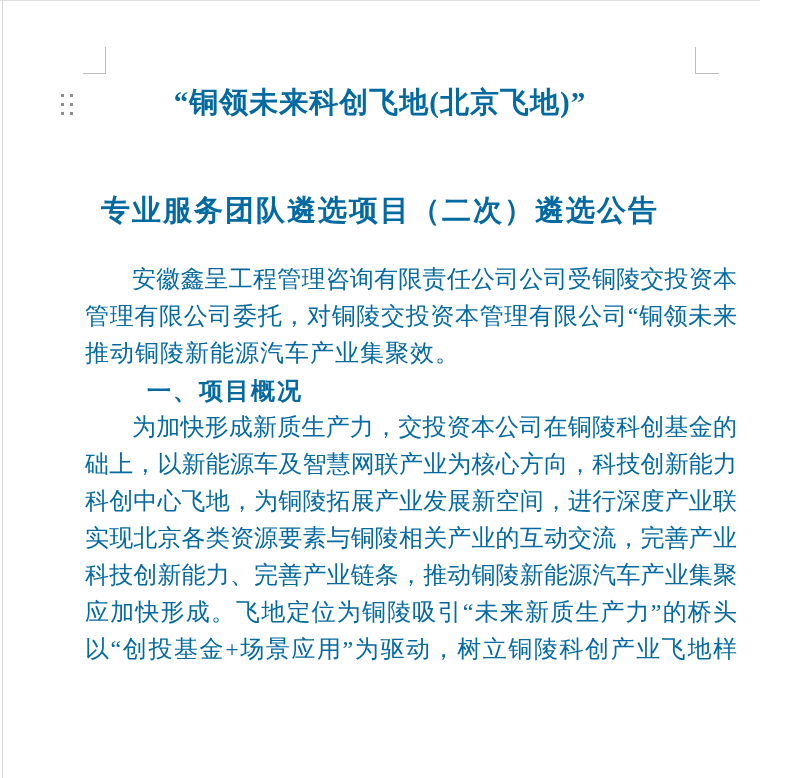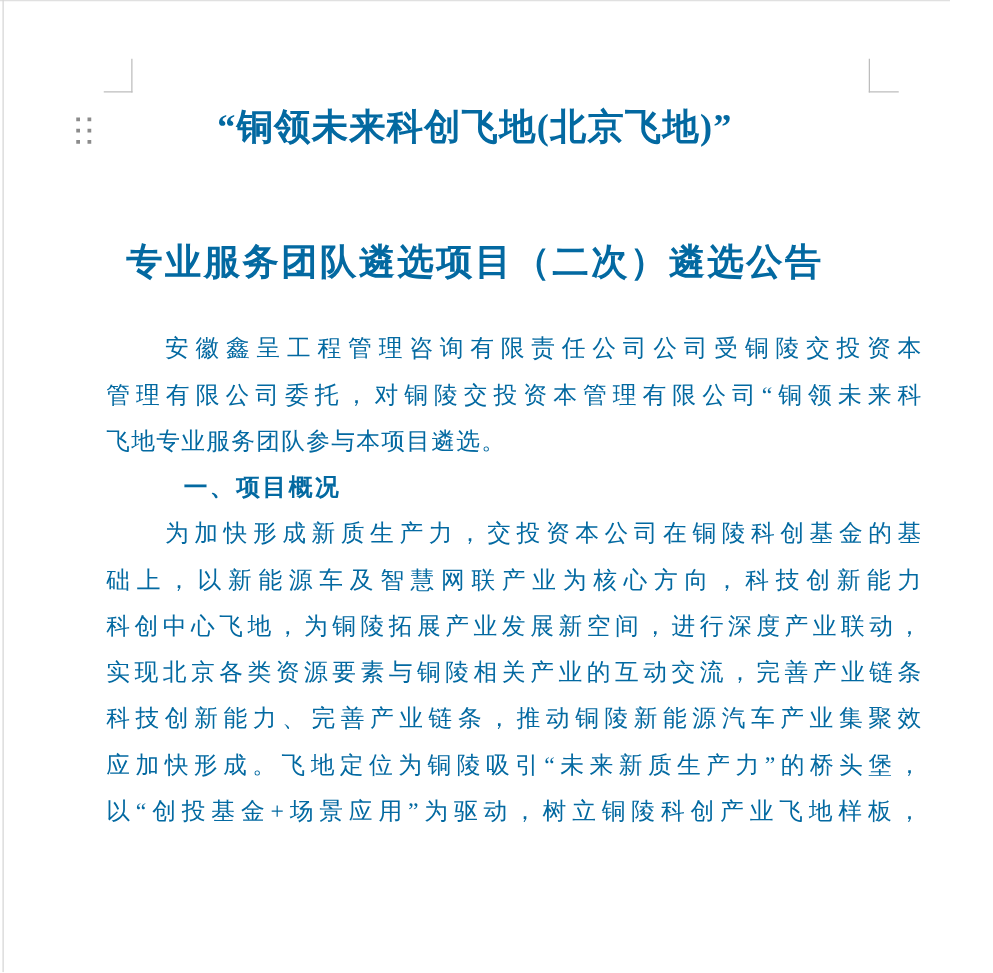--- a/index.html
+++ b/index.html
@@ -65,21 +65,21 @@
   }
   .doc-title.line1 { top: 85px; }
   .doc-title.line2 { top: 165px; letter-spacing: 2px; margin-top: 28px; }
 
   
   .body-text {
     position: absolute;
     left: 85px;
     top: 261px;
     width: 652px;
-    font-size: 19px;
+    font-size: 24px;
     line-height: 37px;
     letter-spacing: 1px;
   }
   .tline {
     height: 37px;
     white-space: nowrap;
     overflow: hidden;
   }
   .tline.just {
     white-space: normal;
@@ -116,21 +116,21 @@
     <span class="dot"></span>
     <span class="dot"></span>
   </div>
 
   <div class="doc-title line1">“铜领未来科创飞地(北京飞地)”</div>
   <div class="doc-title line2">专业服务团队遴选项目（二次）遴选公告</div>
 
   <div class="body-text">
     <div class="tline just first">安徽鑫呈工程管理咨询有限责任公司公司受铜陵交投资本</div>
     <div class="tline just">管理有限公司委托，对铜陵交投资本管理有限公司“铜领未来科</div>
-    <div class="tline plain">飞地专业服务团队参与本项目遴选。</div>
+    <div class="tline plain">推动铜陵新能源汽车产业集聚效。</div>
 
     <div class="tline heading">一、项目概况</div>
 
     <div class="tline just first">为加快形成新质生产力，交投资本公司在铜陵科创基金的基</div>
     <div class="tline just">础上，以新能源车及智慧网联产业为核心方向，科技创新能力</div>
     <div class="tline just">科创中心飞地，为铜陵拓展产业发展新空间，进行深度产业联动，</div>
     <div class="tline just">实现北京各类资源要素与铜陵相关产业的互动交流，完善产业链条</div>
     <div class="tline just">科技创新能力、完善产业链条，推动铜陵新能源汽车产业集聚效</div>
     <div class="tline just">应加快形成。飞地定位为铜陵吸引“未来新质生产力”的桥头堡，</div>
     <div class="tline just">以“创投基金+场景应用”为驱动，树立铜陵科创产业飞地样板，</div>

